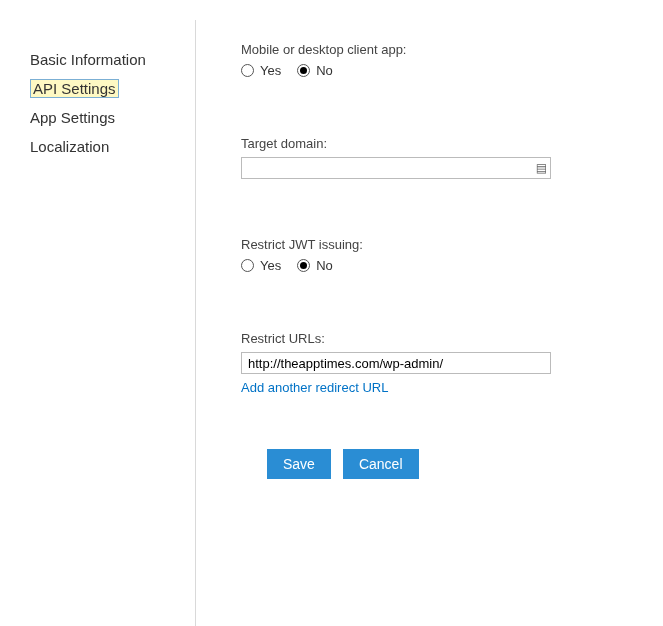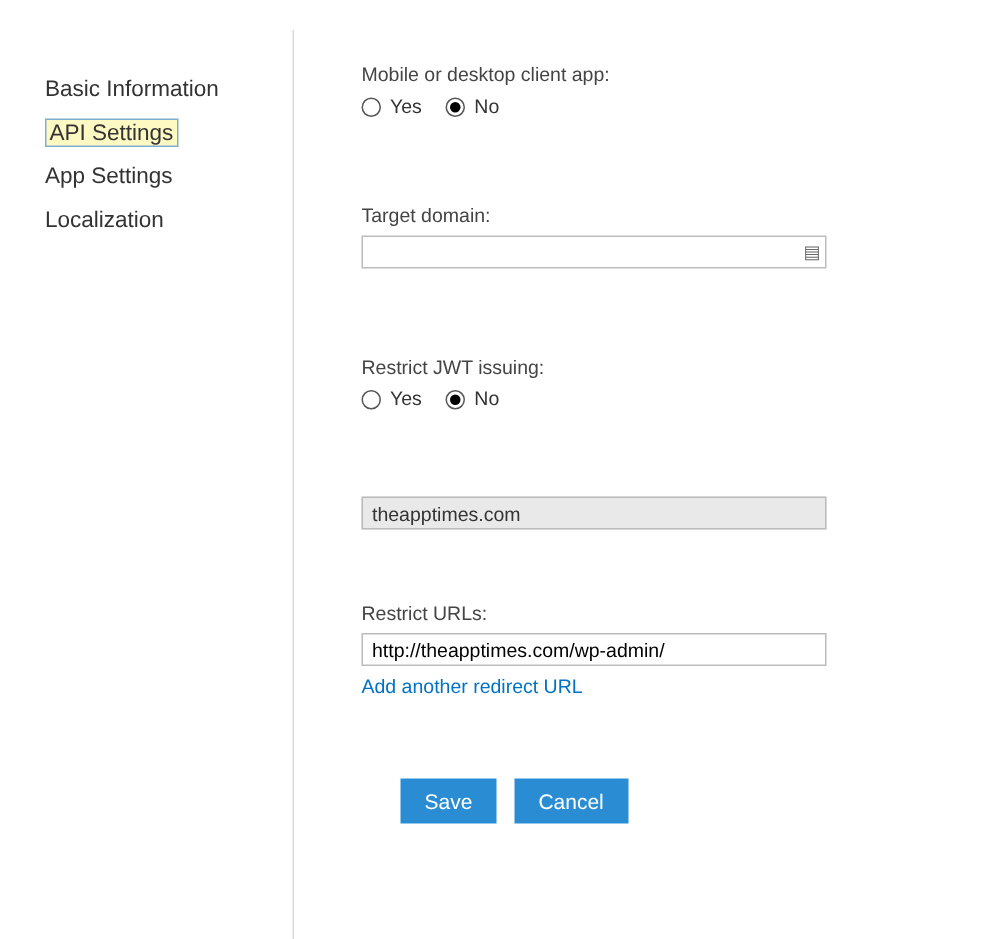--- a/index.html
+++ b/index.html
@@ -58,21 +58,21 @@
   .field-group.short-gap {
     margin-bottom: 48px;
   }
   .field-label {
     font-size: 13px;
     color: #444;
     margin-bottom: 6px;
   }
   .radio-row {
     display: flex;
-    align-items: flex-end;
+    align-items: center;
     gap: 4px;
   }
   .radio-circle {
     width: 13px;
     height: 13px;
     border: 1px solid #555;
     border-radius: 50%;
     display: inline-flex;
     align-items: center;
     justify-content: center;
@@ -186,21 +186,20 @@
         <span class="radio-circle"></span>
         <span class="radio-label">Yes</span>
         <span class="radio-circle">
             <span class="dot"></span>
           </span>
         <span class="radio-label">No</span>
       </div>
     </div>
 
     <div class="field-group short-gap">
-      <input type="text" class="text-input readonly" readonly="" value="theapptimes.com" style="">
     </div>
 
     <div class="field-group" style="margin-bottom:0;">
       <div class="field-label">Restrict URLs:</div>
       <input type="text" class="text-input" value="http://theapptimes.com/wp-admin/" style="">
       <div><a class="link">Add another redirect URL</a></div>
     </div>
 
     <div class="button-row">
       <button class="btn">Save</button>

